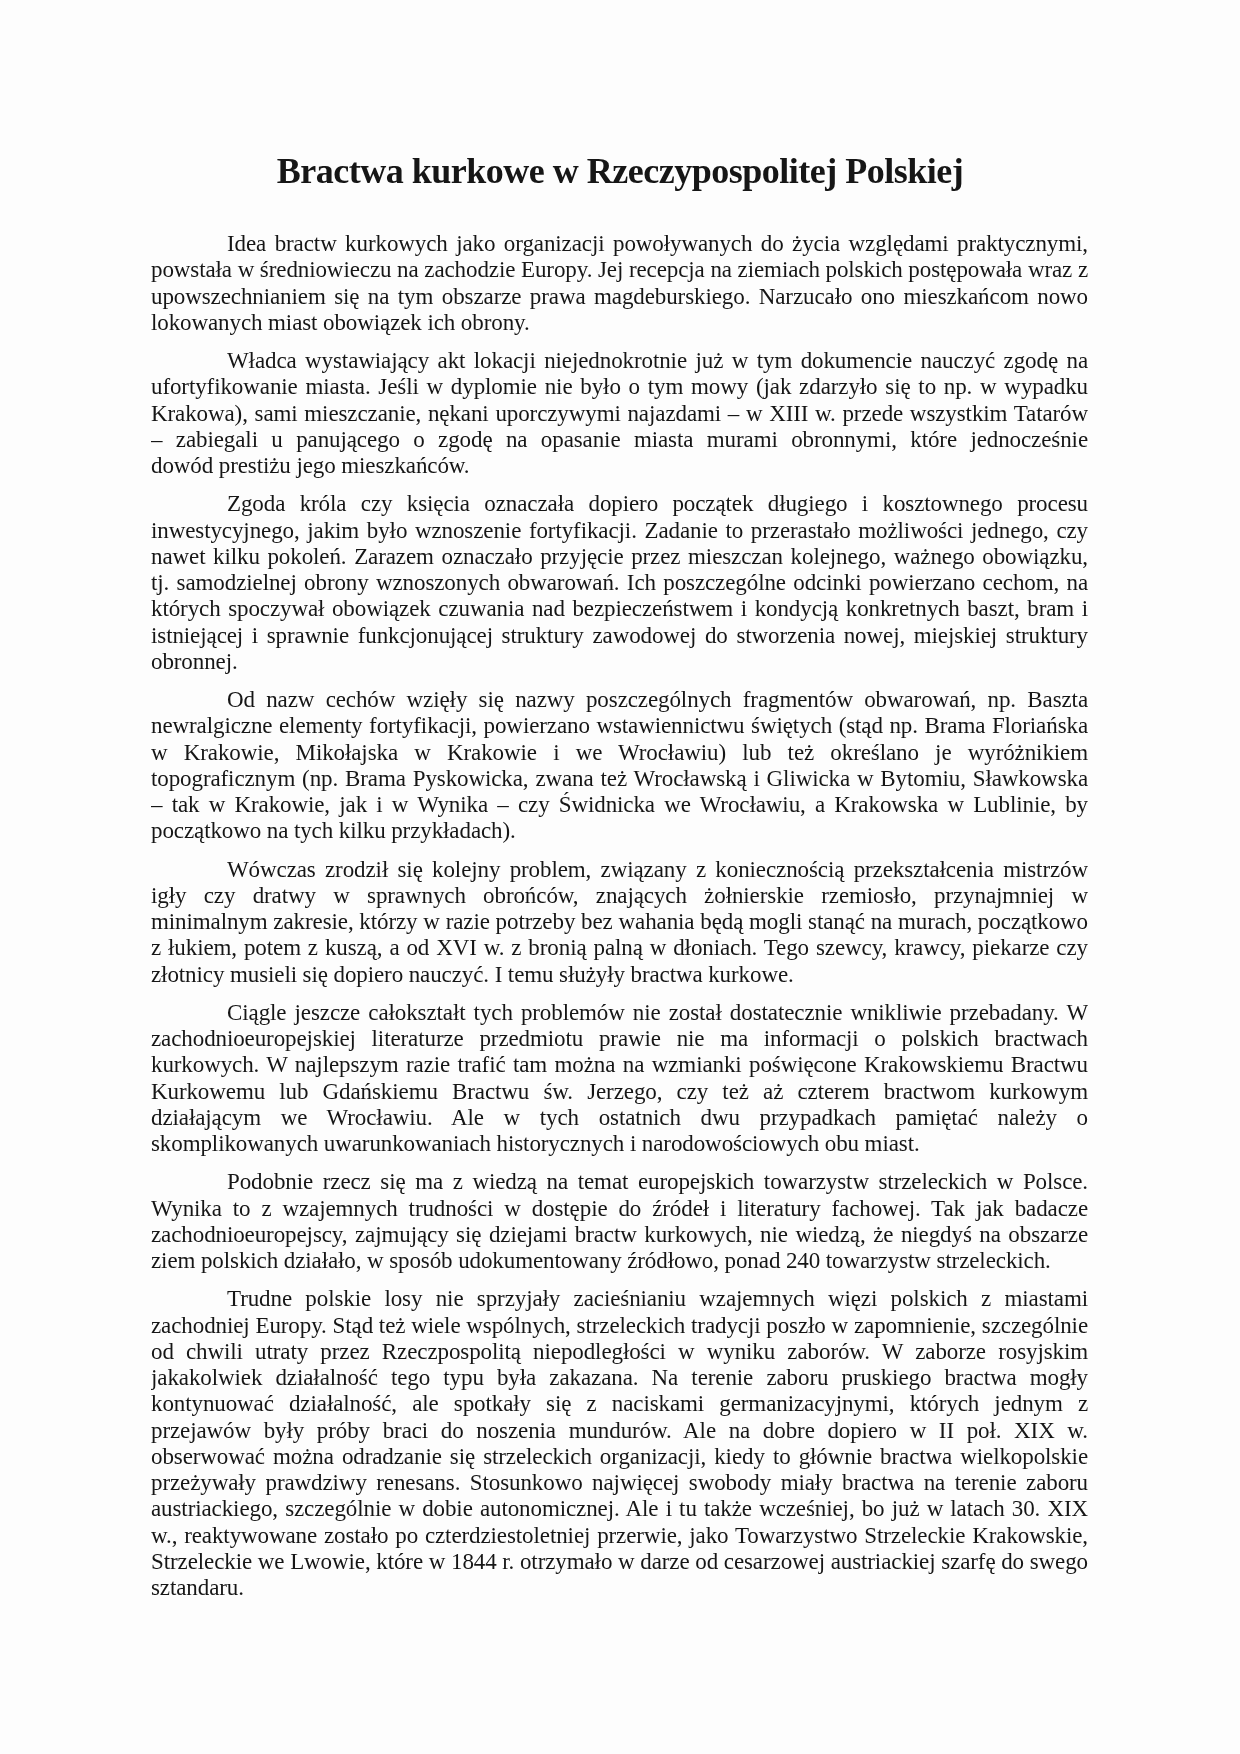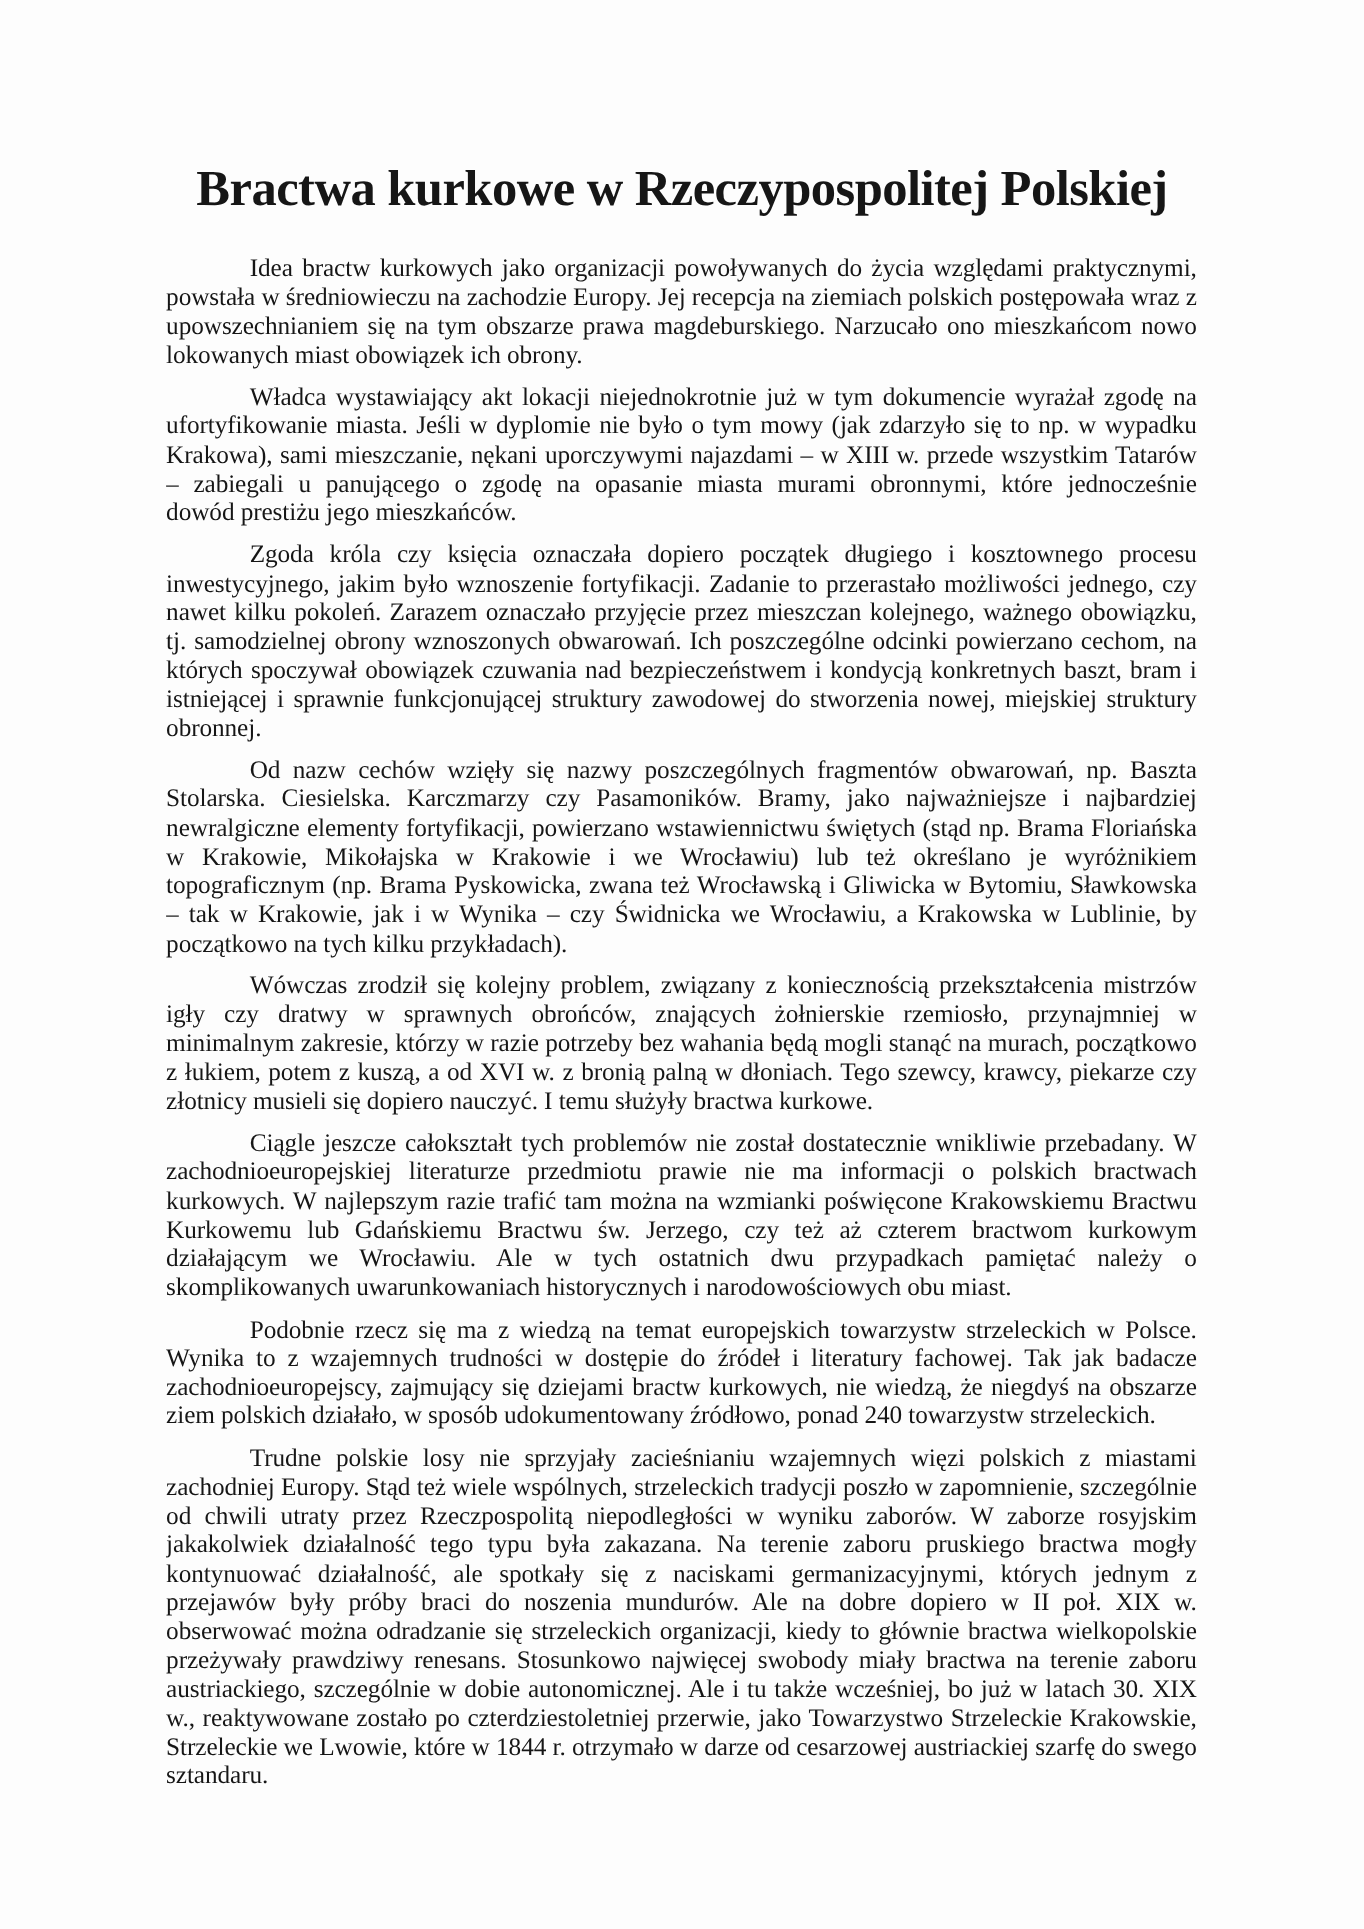--- a/index.html
+++ b/index.html
@@ -16,21 +16,21 @@
     font-family: "Liberation Serif", "DejaVu Serif", serif;
     color: #161616;
   }
   .doc-title {
     position: absolute;
     top: 150px;
     left: 0;
     width: 1240px;
     text-align: center;
     font-weight: bold;
-    font-size: 46px;
+    font-size: 36px;
     line-height: 42px;
     letter-spacing: -0.5px;
     white-space: nowrap;
   }
   .doc-body {
     position: absolute;
     top: 219px;
     left: 139px;
     width: 961px;
     font-size: 23px;
@@ -54,38 +54,37 @@
 <div class="sheet">
   <div class="doc-title">Bractwa kurkowe w Rzeczypospolitej Polskiej</div>
   <div class="doc-body" id="doc-body">
       <div class="para">
         <div class="tline first">Idea bractw kurkowych jako organizacji powoływanych do życia względami praktycznymi,</div>
         <div class="tline">powstała w średniowieczu na zachodzie Europy. Jej recepcja na ziemiach polskich postępowała wraz z</div>
         <div class="tline">upowszechnianiem się na tym obszarze prawa magdeburskiego. Narzucało ono mieszkańcom nowo</div>
         <div class="tline last">lokowanych miast obowiązek ich obrony.</div>
       </div>
       <div class="para">
-        <div class="tline first">Władca wystawiający akt lokacji niejednokrotnie już w tym dokumencie wyrażał zgodę na</div>
+        <div class="tline first">Władca wystawiający akt lokacji niejednokrotnie już w tym dokumencie nauczyć zgodę na</div>
         <div class="tline">ufortyfikowanie miasta. Jeśli w dyplomie nie było o tym mowy (jak zdarzyło się to np. w wypadku</div>
         <div class="tline">Krakowa), sami mieszczanie, nękani uporczywymi najazdami – w XIII w. przede wszystkim Tatarów</div>
         <div class="tline">– zabiegali u panującego o zgodę na opasanie miasta murami obronnymi, które jednocześnie stanowiły</div>
         <div class="tline last">dowód prestiżu jego mieszkańców.</div>
       </div>
       <div class="para">
         <div class="tline first">Zgoda króla czy księcia oznaczała dopiero początek długiego i kosztownego procesu</div>
         <div class="tline">inwestycyjnego, jakim było wznoszenie fortyfikacji. Zadanie to przerastało możliwości jednego, czy</div>
         <div class="tline">nawet kilku pokoleń. Zarazem oznaczało przyjęcie przez mieszczan kolejnego, ważnego obowiązku,</div>
         <div class="tline">tj. samodzielnej obrony wznoszonych obwarowań. Ich poszczególne odcinki powierzano cechom, na</div>
         <div class="tline">których spoczywał obowiązek czuwania nad bezpieczeństwem i kondycją konkretnych baszt, bram i</div>
         <div class="tline">istniejącej i sprawnie funkcjonującej struktury zawodowej do stworzenia nowej, miejskiej struktury</div>
         <div class="tline last">obronnej.</div>
       </div>
       <div class="para">
         <div class="tline first">Od nazw cechów wzięły się nazwy poszczególnych fragmentów obwarowań, np. Baszta</div>
-        <div class="tline">Stolarska. Ciesielska. Karczmarzy czy Pasamoników. Bramy, jako najważniejsze i najbardziej</div>
         <div class="tline">newralgiczne elementy fortyfikacji, powierzano wstawiennictwu świętych (stąd np. Brama Floriańska</div>
         <div class="tline">w Krakowie, Mikołajska w Krakowie i we Wrocławiu) lub też określano je wyróżnikiem</div>
         <div class="tline">topograficznym (np. Brama Pyskowicka, zwana też Wrocławską i Gliwicka w Bytomiu, Sławkowska</div>
         <div class="tline">– tak w Krakowie, jak i w Wynika – czy Świdnicka we Wrocławiu, a Krakowska w Lublinie, by</div>
         <div class="tline last">początkowo na tych kilku przykładach).</div>
       </div>
       <div class="para">
         <div class="tline first">Wówczas zrodził się kolejny problem, związany z koniecznością przekształcenia mistrzów</div>
         <div class="tline">igły czy dratwy w sprawnych obrońców, znających żołnierskie rzemiosło, przynajmniej w</div>
         <div class="tline">minimalnym zakresie, którzy w razie potrzeby bez wahania będą mogli stanąć na murach, początkowo</div>

